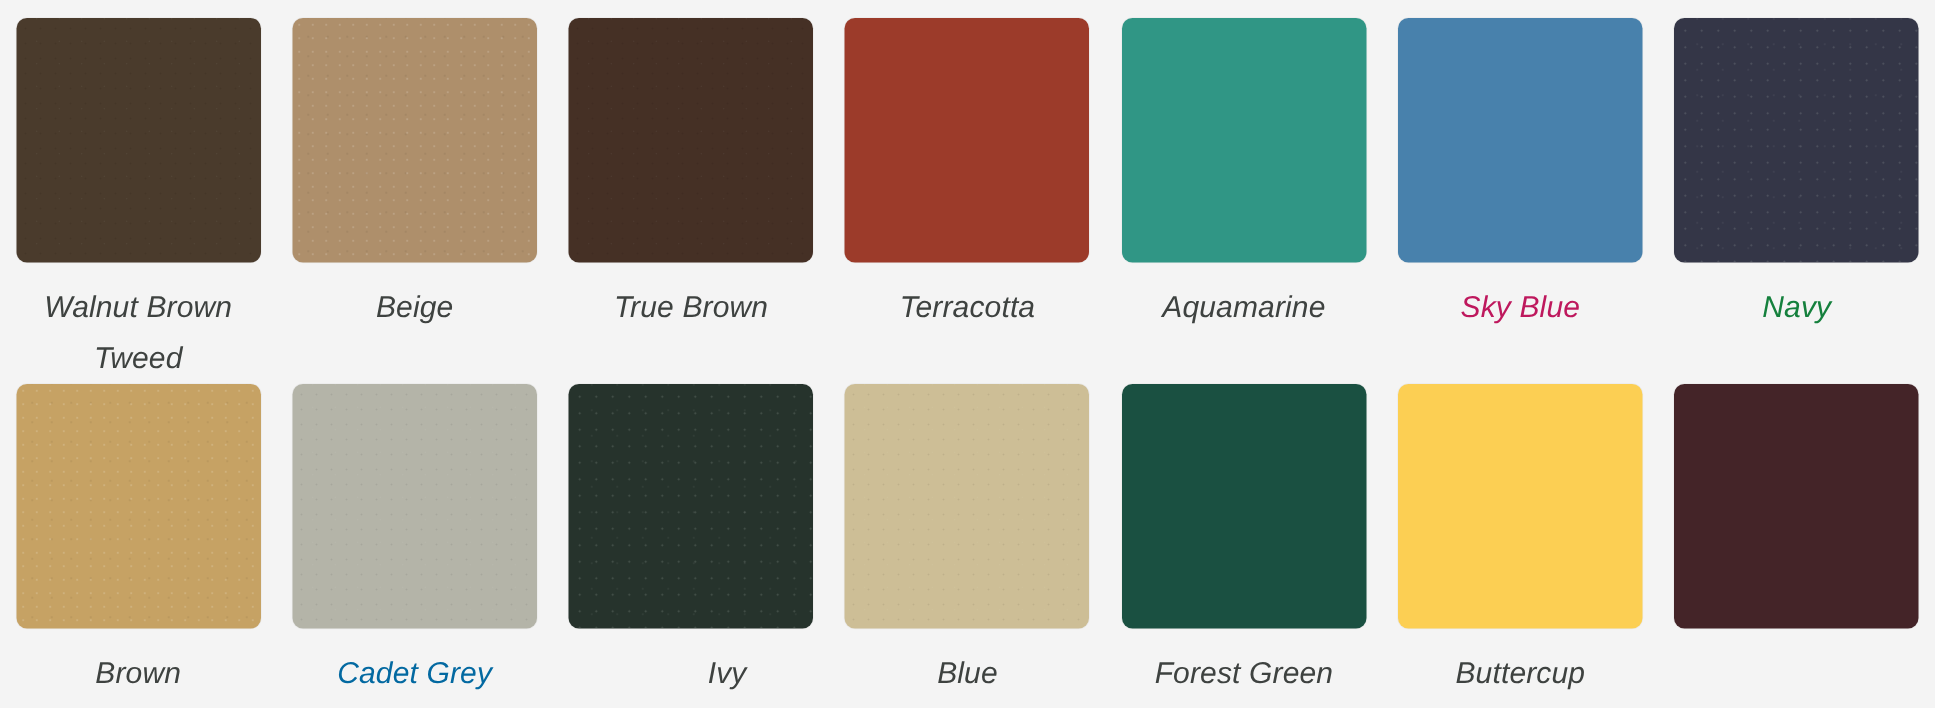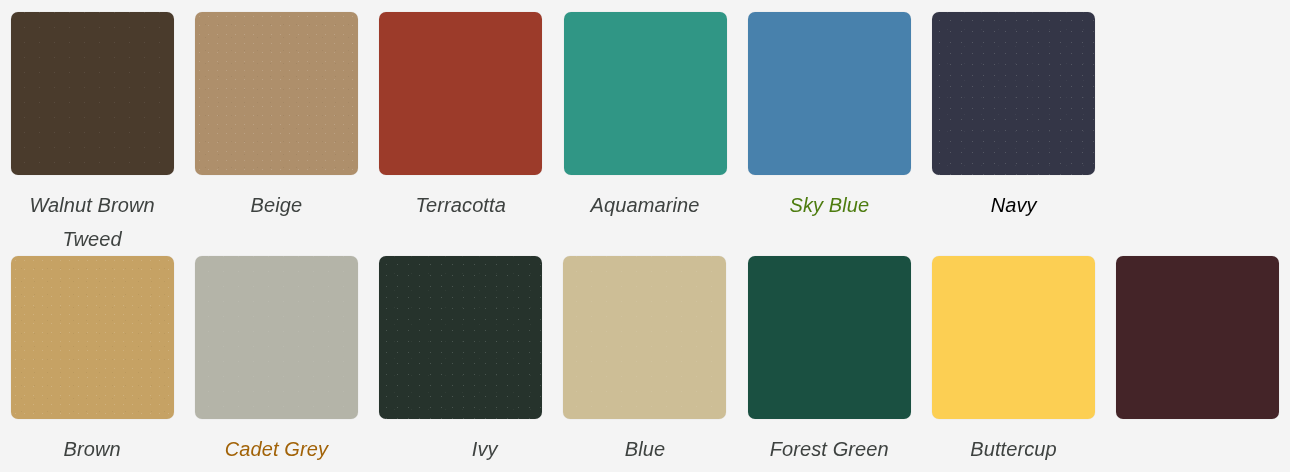--- a/index.html
+++ b/index.html
@@ -107,45 +107,49 @@
   <div class="swatch-row row-top">
     <div class="swatch-cell">
       <div class="swatch-chip tex-speckle-mid" style="background-color: rgb(74, 59, 44);"></div>
       <div class="swatch-label" style="color: rgb(62, 66, 64);">Walnut Brown Tweed</div>
     </div>
     <div class="swatch-cell">
       <div class="swatch-chip tex-speckle-light" style="background-color: rgb(174, 143, 107);"></div>
       <div class="swatch-label" style="color: rgb(62, 66, 64);">Beige</div>
     </div>
     <div class="swatch-cell">
+      <div class="swatch-chip tex-speckle-mid" style="background-color: rgb(69, 48, 37);"></div>
+      <div class="swatch-label" style="color: rgb(62, 66, 64);">True Brown</div>
+    </div>
+    <div class="swatch-cell">
       <div class="swatch-chip" style="background-color: rgb(156, 59, 42);"></div>
       <div class="swatch-label" style="color: rgb(62, 66, 64);">Terracotta</div>
     </div>
     <div class="swatch-cell">
       <div class="swatch-chip" style="background-color: rgb(48, 150, 133);"></div>
       <div class="swatch-label" style="color: rgb(62, 66, 64);">Aquamarine</div>
     </div>
     <div class="swatch-cell">
       <div class="swatch-chip" style="background-color: rgb(72, 129, 172);"></div>
-      <div class="swatch-label" style="color: #4d7c0f;">Sky Blue</div>
+      <div class="swatch-label" style="color: #be185d;">Sky Blue</div>
     </div>
     <div class="swatch-cell">
       <div class="swatch-chip tex-speckle-dark" style="background-color: rgb(52, 54, 71);"></div>
-      <div class="swatch-label" style="color: #000000;">Navy</div>
+      <div class="swatch-label" style="color: #15803d;">Navy</div>
     </div>
   </div>
 
   <div class="swatch-row row-bottom">
     <div class="swatch-cell">
       <div class="swatch-chip tex-speckle-light" style="background-color: rgb(198, 162, 100);"></div>
       <div class="swatch-label" style="color: rgb(62, 66, 64);">Brown</div>
     </div>
     <div class="swatch-cell">
       <div class="swatch-chip tex-speckle-mid" style="background-color: rgb(180, 180, 168);"></div>
-      <div class="swatch-label" style="color: #a16207; text-align: right;">Cadet Grey</div>
+      <div class="swatch-label" style="color: #0369a1; text-align: right;">Cadet Grey</div>
     </div>
     <div class="swatch-cell">
       <div class="swatch-chip tex-speckle-dark" style="background-color: rgb(38, 51, 44);"></div>
       <div class="swatch-label" style="color: rgb(62, 66, 64); margin-left: 48px;">Ivy</div>
     </div>
     <div class="swatch-cell">
       <div class="swatch-chip tex-speckle-mid" style="background-color: rgb(205, 190, 150);"></div>
       <div class="swatch-label" style="color: rgb(62, 66, 64);">Blue</div>
     </div>
     <div class="swatch-cell">

